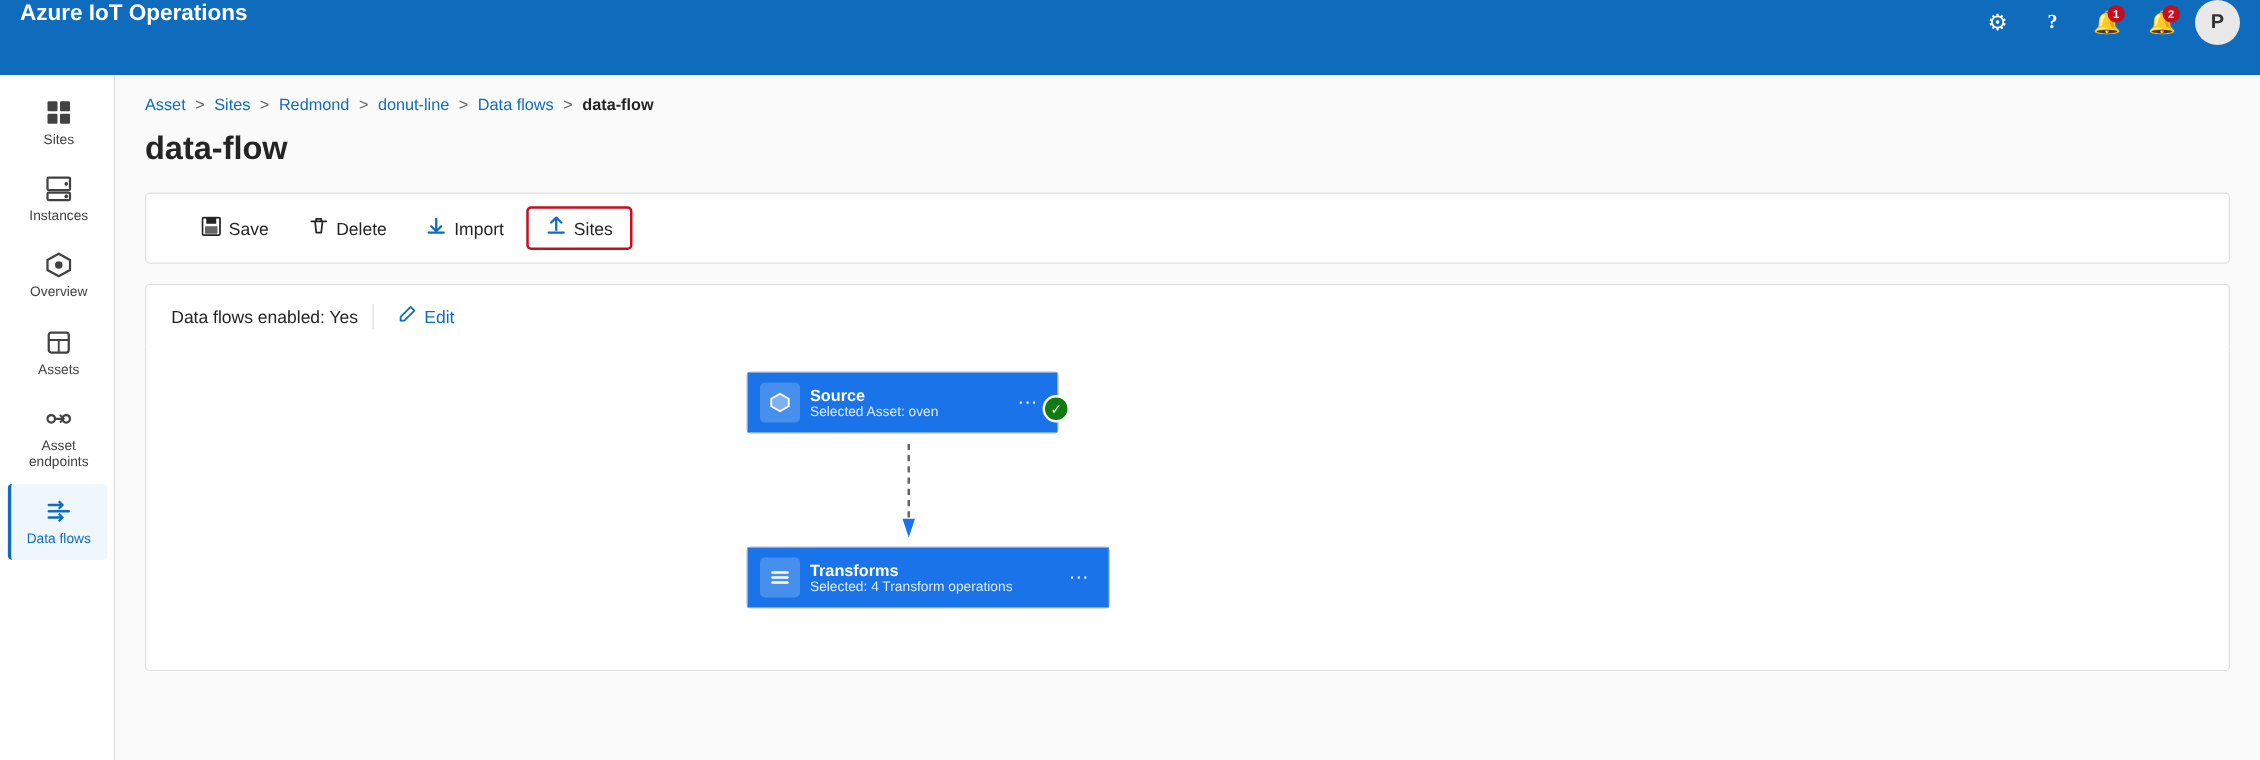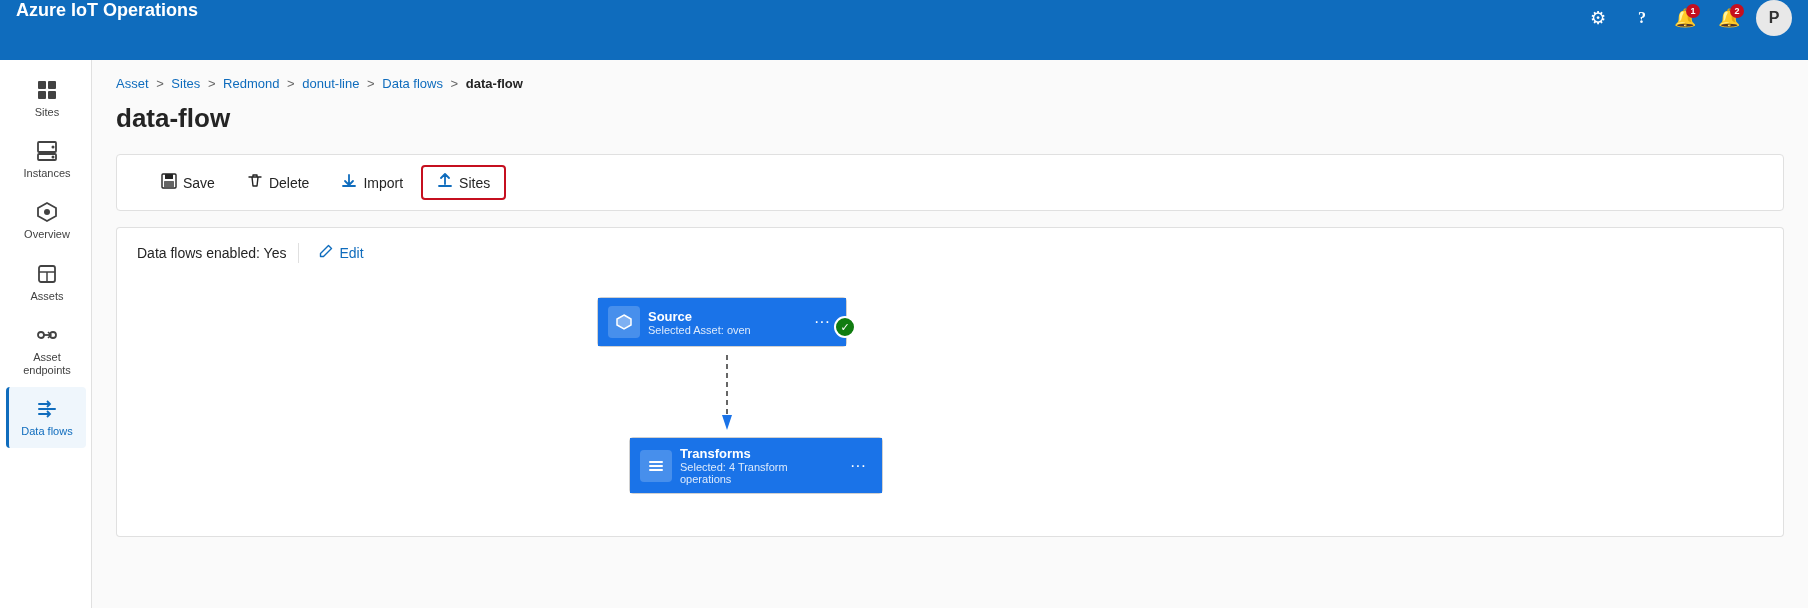--- a/index.html
+++ b/index.html
@@ -468,21 +468,21 @@
           <div class="flow-node-status">
             <span style="font-size:11px;">✓</span>
           </div>
         </div>
 
         <svg style="position:absolute; left:600px; top:78px;" width="20" height="80" xmlns="http://www.w3.org/2000/svg">
           <line x1="10" y1="0" x2="10" y2="60" stroke="#666" stroke-width="2" stroke-dasharray="5,4"></line>
           <polygon points="5,60 15,60 10,75" fill="#1a73e8"></polygon>
         </svg>
 
-        <div class="flow-node" style="left: 480px; top: 160px; width: 254px; margin-left: 32px;">
+        <div class="flow-node" style="left: 480px; top: 160px; width: 291px;">
           <div class="flow-node-header">
             <div class="flow-node-icon">
               <svg width="18" height="18" viewBox="0 0 18 18" fill="none" xmlns="http://www.w3.org/2000/svg">
                 <rect x="2" y="4" width="14" height="2" rx="1" fill="white"></rect>
                 <rect x="2" y="8" width="14" height="2" rx="1" fill="white"></rect>
                 <rect x="2" y="12" width="14" height="2" rx="1" fill="white"></rect>
               </svg>
             </div>
             <div class="flow-node-title-group">
               <div class="flow-node-title">Transforms</div>

